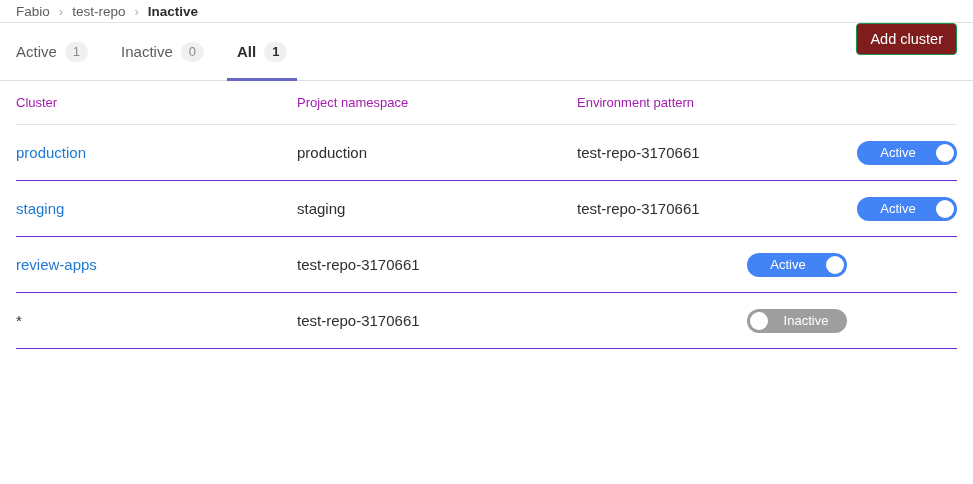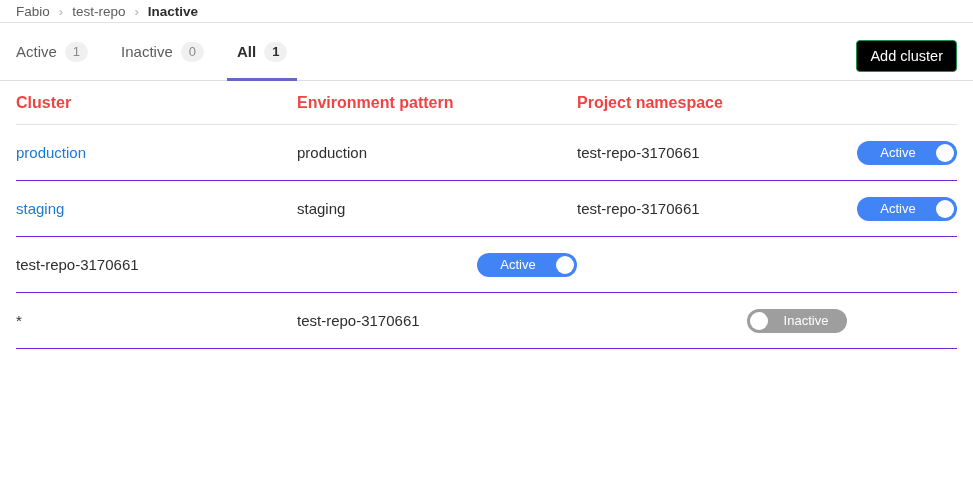--- a/index.html
+++ b/index.html
@@ -46,40 +46,39 @@
     height: 3px; background: #6666c4;
   }
   .badge {
     background: #f0f0f0; color: #8a8a8a;
     border-radius: 10px; padding: 1.5px 8px;
     font-size: 13px; font-weight: 400; line-height: 17px;
   }
   .tab.active .badge { color: #2e2e2e; font-weight: 700; }
 
   .btn-add {
-    margin-top: 17px;
     height: 32px; padding: 0 13px;
-    background: #000000; color: #fff;
+    background: #7f1d1d; color: #fff;
     border: 1px solid #17954a; border-radius: 4px;
     font-size: 14.5px;
     font-family: "Liberation Sans", "DejaVu Sans", sans-serif;
     cursor: pointer;
   }
 
   
   .table { padding: 0 16px; }
   .thead, .trow {
     display: grid;
     grid-template-columns: 281px 280px 1fr 110px;
     align-items: center;
   }
   .thead {
     height: 44px;
     border-bottom: 1px solid #e3e3e3;
-    font-size: 16px; color: #ef4444; font-weight: bold;
+    font-size: 13px; color: #a21caf;
   }
   .trow {
     height: 56px;
     border-bottom: 1px solid #6d28d9;
     font-size: 15px;
   }
   .cell-link { color: #1f78d1; text-decoration: none; cursor: pointer; }
 
   
   .toggle {
@@ -128,22 +127,22 @@
       <span>All</span>
       <span class="badge">1</span>
     </div>
   </div>
   <button class="btn-add">Add cluster</button>
 </div>
 
 <div class="table">
   <div class="thead">
     <span>Cluster</span>
+    <span>Project namespace</span>
     <span>Environment pattern</span>
-    <span>Project namespace</span>
     <span></span>
   </div>
 
   <div class="trow">
     <a class="cell-link">production</a>
     <span>production</span>
     <span>test-repo-3170661</span>
     <button class="toggle on">
       <span class="toggle-label">Active</span>
       <span class="knob"></span>
@@ -154,20 +153,21 @@
     <a class="cell-link">staging</a>
     <span>staging</span>
     <span>test-repo-3170661</span>
     <button class="toggle on">
       <span class="toggle-label">Active</span>
       <span class="knob"></span>
     </button>
   </div>
 
   <div class="trow">
+    <a class="cell-link">review-apps</a>
     <span>test-repo-3170661</span>
     <button class="toggle on">
       <span class="toggle-label">Active</span>
       <span class="knob"></span>
     </button>
   </div>
 
   <div class="trow">
     <span>*</span>
     <span>test-repo-3170661</span>

